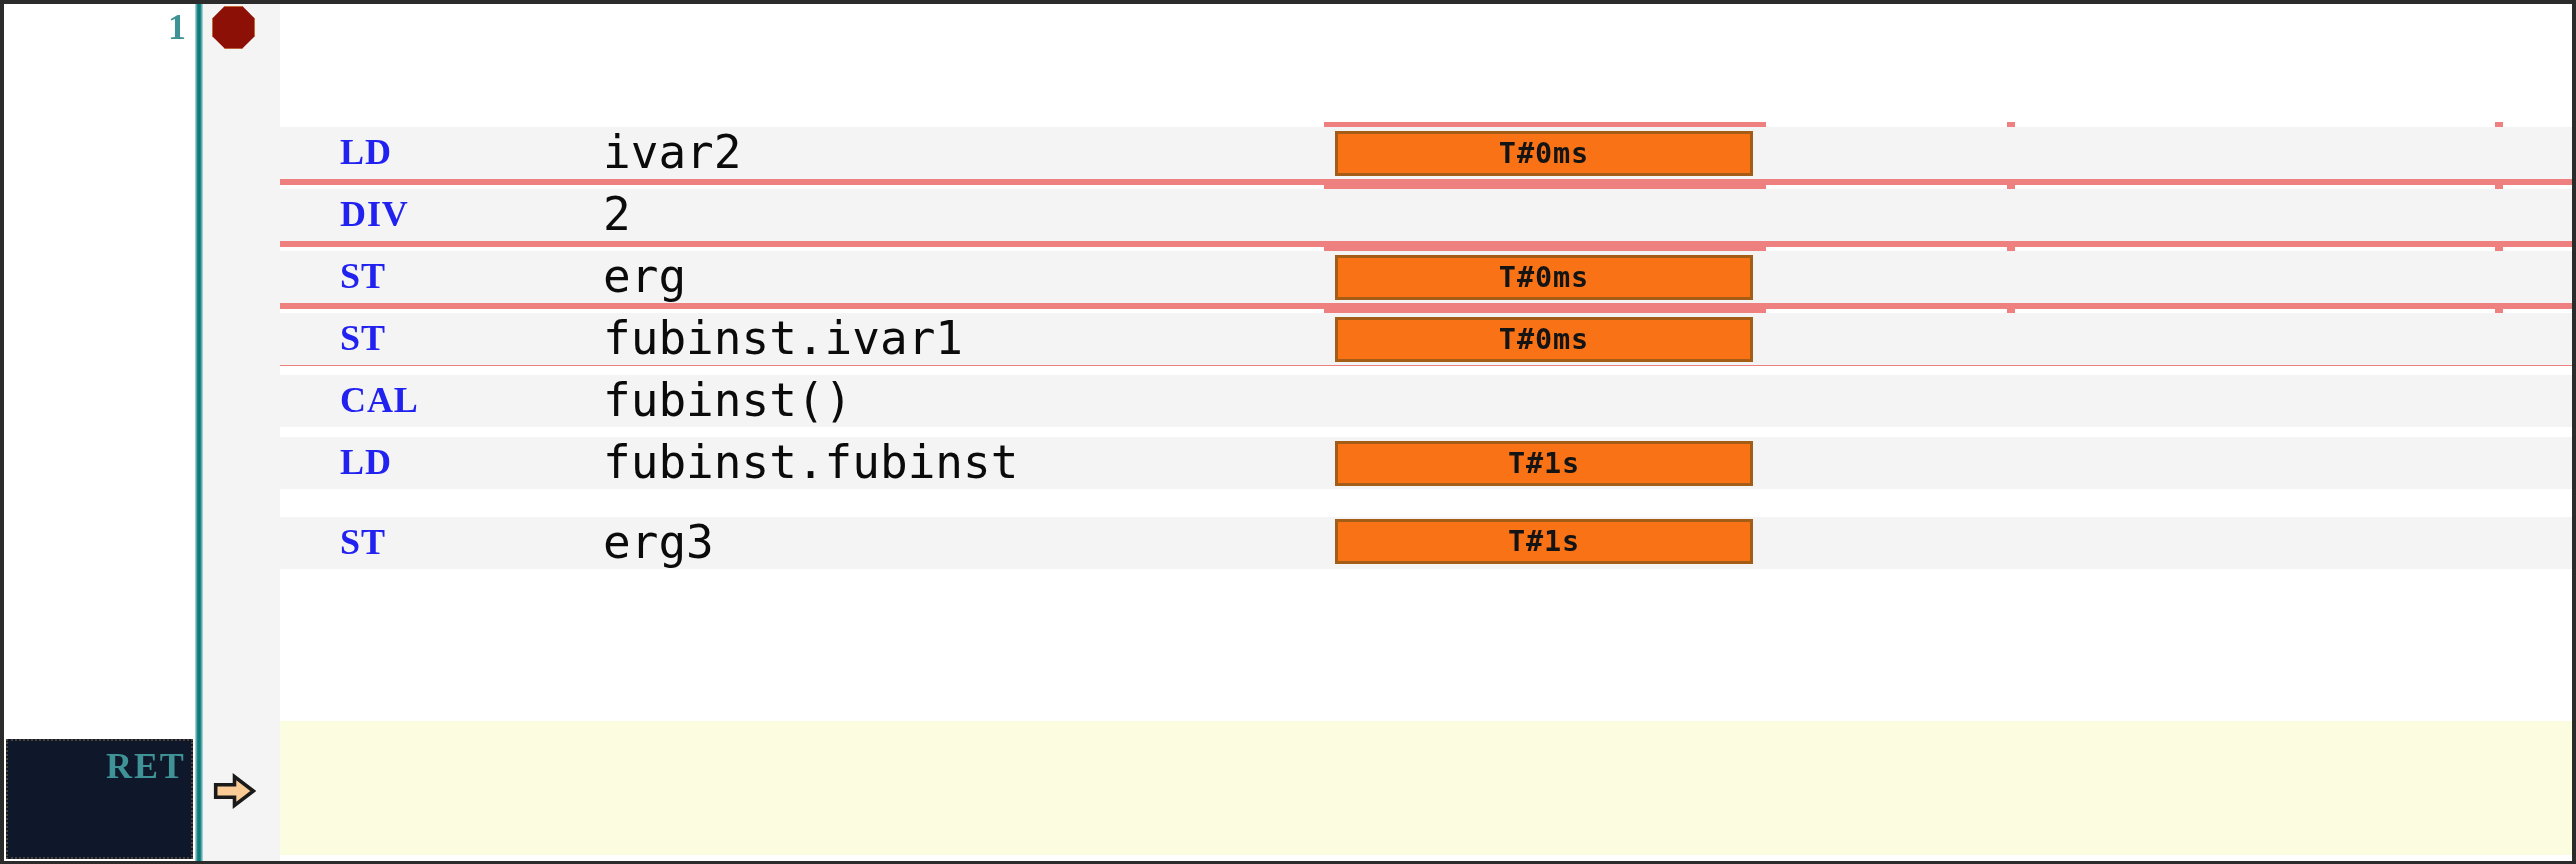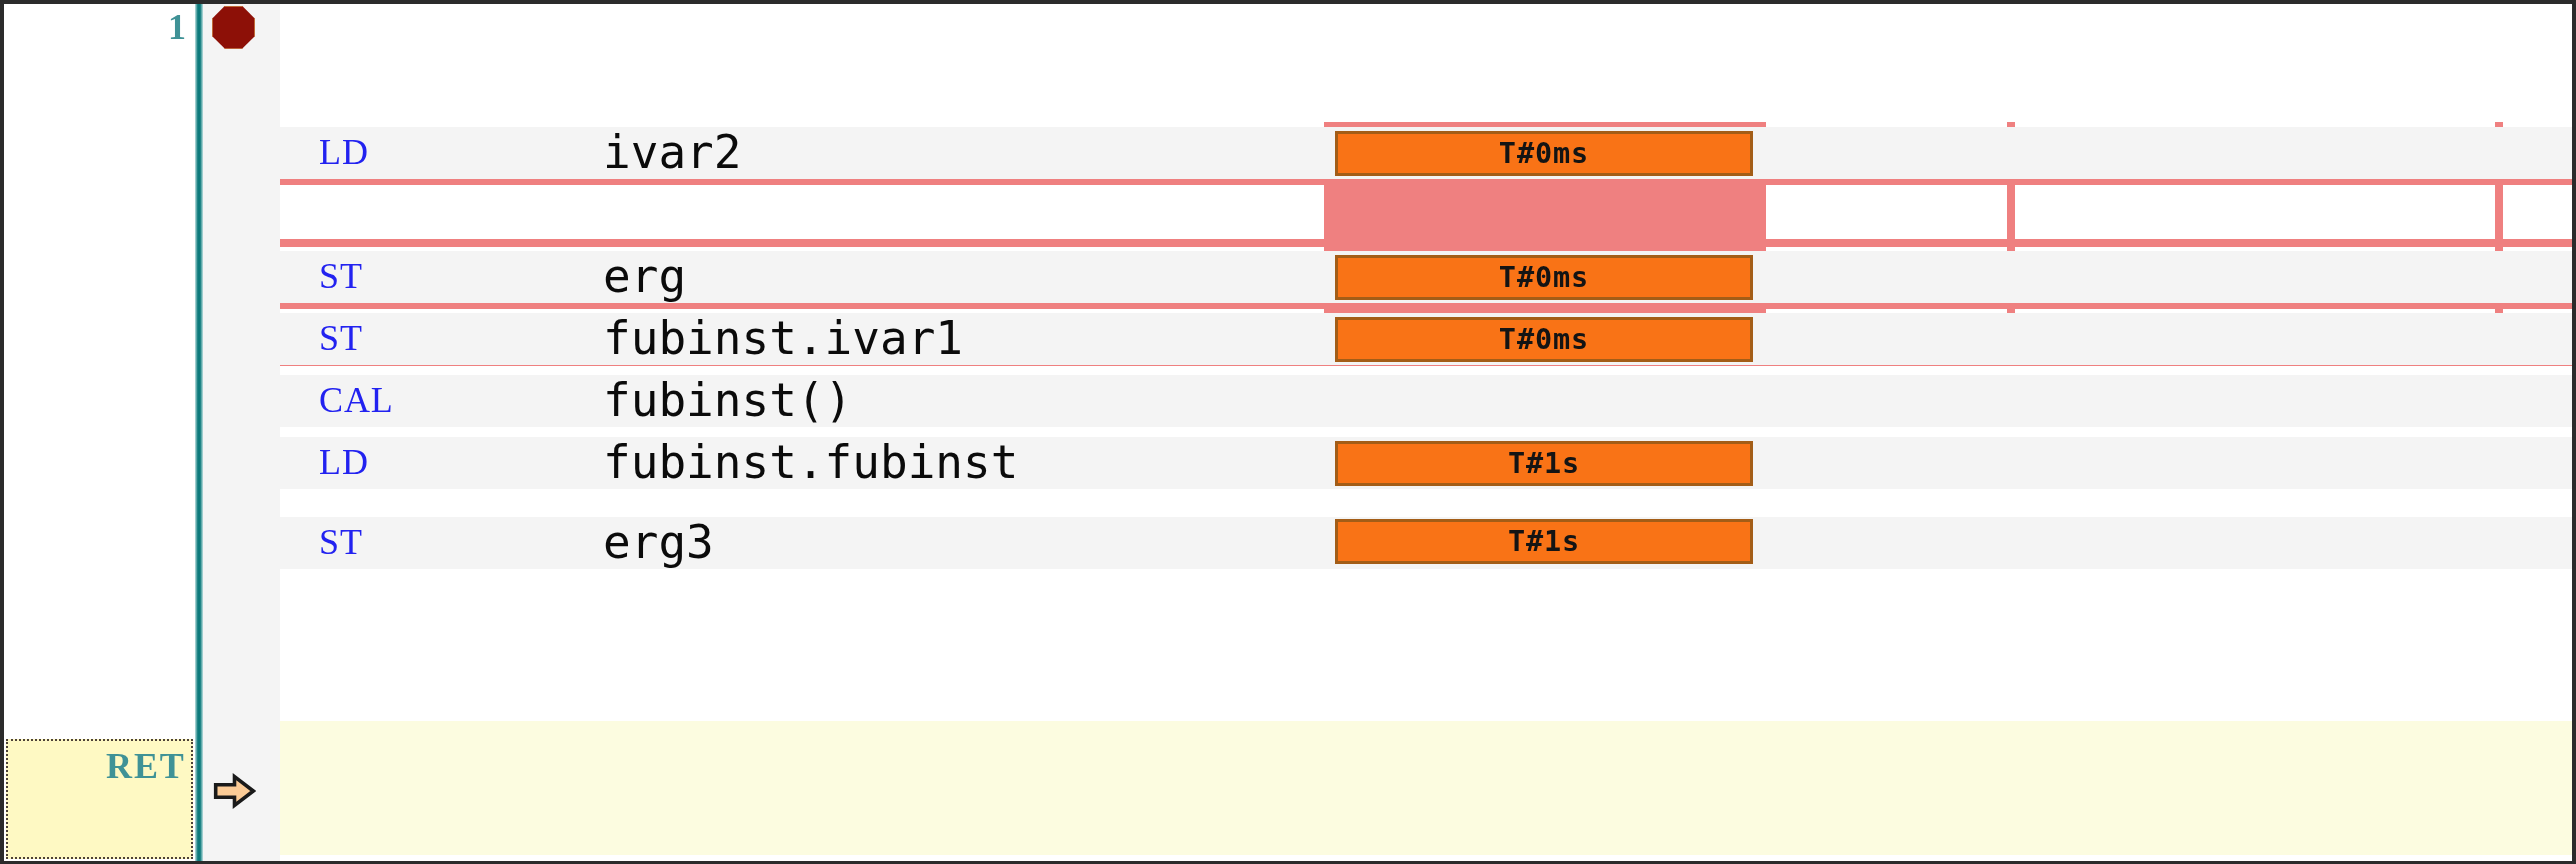--- a/index.html
+++ b/index.html
@@ -35,21 +35,21 @@
     color:#3f9296;
     letter-spacing:0;
     line-height:1;
   }
 
   
   .ret-block{
     position:absolute;
     left:1.8px; bottom:1.8px;
     width:187px; height:120px;
-    background:#fef9c3;
+    background:#0f172a;
     box-sizing:border-box;
     border:2.7px dotted #4d4238;
   }
   .ret-label{
     position:absolute;
     right:5.3px; top:3.6px;
     font-family:"Liberation Serif", serif;
     font-size:36px;
     font-weight:700;
     color:#3f9296;
@@ -125,23 +125,23 @@
     height:62px;
   }
   .row .band{
     position:absolute;
     left:0; right:0; top:5.3px;
     height:52px;
     background:#f4f4f4;
   }
   .row .op{
     position:absolute;
-    left:39px; top:3.6px;
-    font-family:"Liberation Serif", serif;
-    font-weight:400;
+    left:60px; top:3.6px;
+    font-family:"Liberation Serif", serif;
+    font-weight:700;
     font-size:36px;
     color:#2222f0;
     letter-spacing:0.9px;
     line-height:52px;
     height:52px;
   }
   .row .operand{
     position:absolute;
     left:323px; top:3.6px;
     font-family:"DejaVu Sans Mono", monospace;
@@ -214,20 +214,25 @@
     <div class="vline" style="left:1727px;"></div>
     <div class="vline" style="left:2215px;"></div>
 
     <div class="row" style="top:118px;">
       <div class="band"></div>
       <div class="op">LD</div>
       <div class="operand">ivar2</div>
       <div class="valbox" style="left:1055px; top:9px;">T#0ms</div>
     </div>
 
+    <div class="row" style="top:180px;">
+      <div class="band"></div>
+      <div class="op">DIV</div>
+      <div class="operand">2</div>
+    </div>
 
     <div class="row" style="top:242px;">
       <div class="band"></div>
       <div class="op">ST</div>
       <div class="operand">erg</div>
       <div class="valbox" style="left:1055px; top:9px;">T#0ms</div>
     </div>
 
     <div class="row" style="top:304px;">
       <div class="band"></div>

